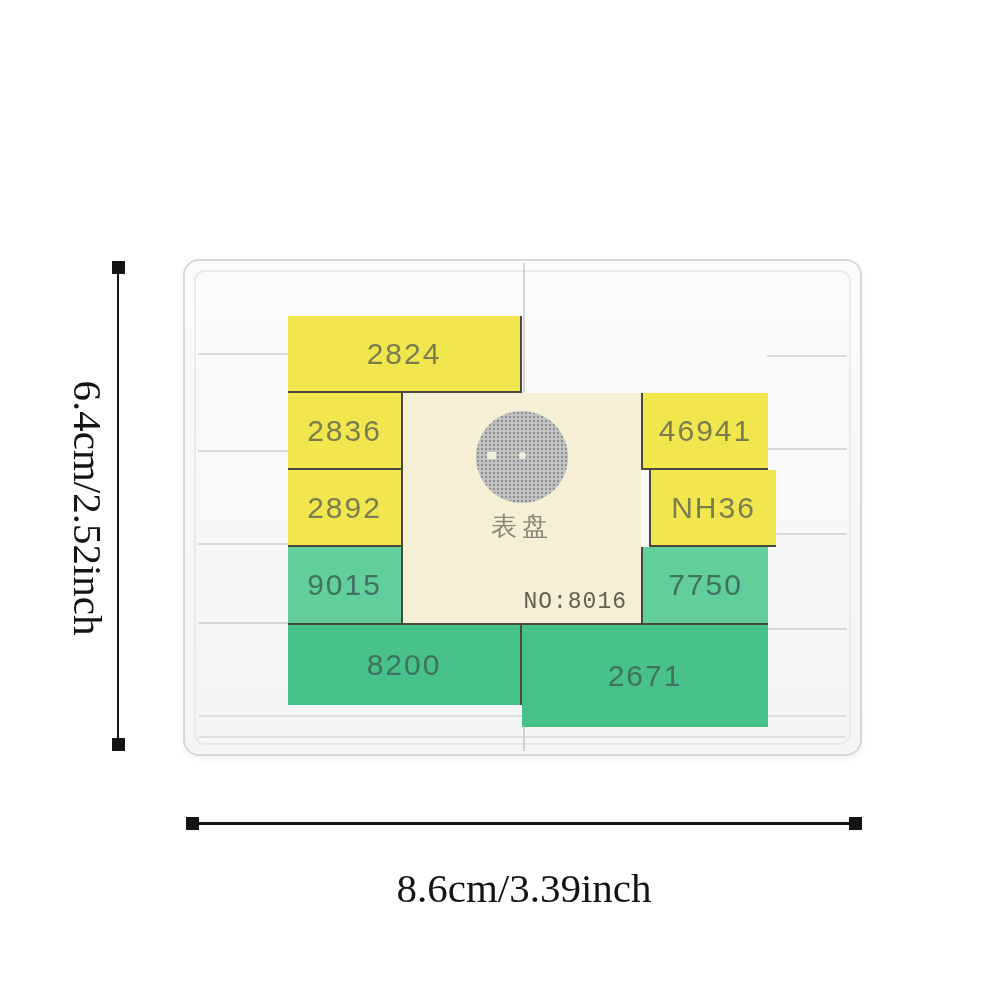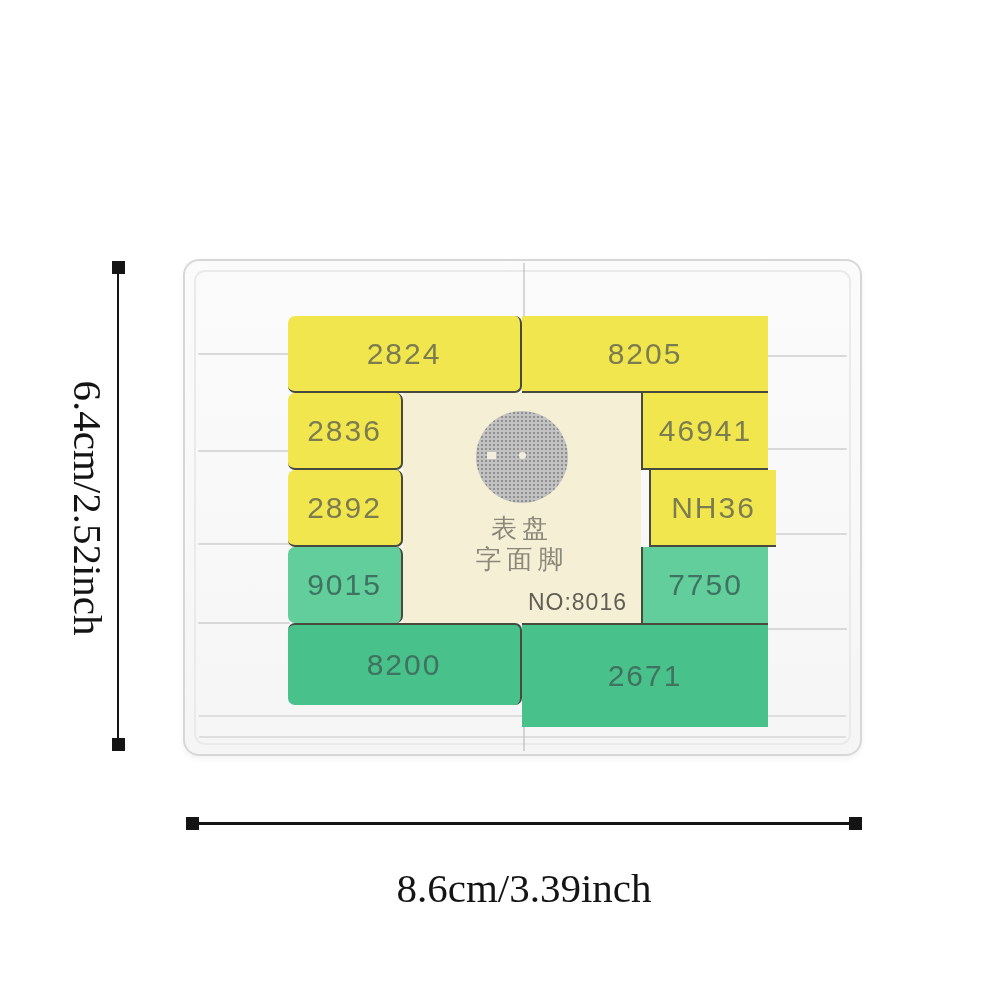--- a/index.html
+++ b/index.html
@@ -21,38 +21,38 @@
   .hinge-dashes{position:absolute;left:357px;top:451px;display:flex;gap:9px;}
   .hinge-dashes i{display:block;width:15px;height:2px;background:rgba(160,160,160,0.55);}
 
   
   .label{position:absolute;left:288px;top:316px;width:480px;height:389px;}
   .cell{position:absolute;box-sizing:border-box;display:flex;align-items:center;justify-content:center;
         font-size:30px;letter-spacing:2px;}
   .cell.yellow{background:var(--yellow);color:var(--yellow-text);}
   .cell.green-side{background:var(--green-light);color:var(--green-text);}
   .cell.green-bottom{background:var(--green);color:var(--green-text);}
-  .bR{border-right:2px solid var(--grid);border-radius:7px;}
+  .bR{border-right:2px solid var(--grid);}
   .bL{border-left:2px solid var(--grid);}
   .bB{border-bottom:2px solid var(--grid);}
   .bT{border-top:2px solid var(--grid);}
 
   .c-2824 {left:0;    top:0;    width:234px;height:77px;}
   .c-8205 {left:234px;top:0;    width:246px;height:77px;}
   .c-2836 {left:0;    top:77px; width:115px;height:77px;}
   .c-46941{left:353px;top:77px; width:127px;height:77px;}
   .c-2892 {left:0;    top:154px;width:115px;height:77px;}
   .c-nh36 {left:353px;top:154px;width:127px;height:77px;margin-left:8px;}
   .c-9015 {left:0;    top:231px;width:115px;height:76px;}
   .c-7750 {left:353px;top:231px;width:127px;height:76px;}
   .c-8200 {left:0;    top:307px;width:234px;height:82px;}
   .c-2671 {left:234px;top:307px;width:246px;height:104px;}
 
   
-  .panel{position:absolute;left:115px;top:77px;width:238px;height:230px;background:var(--panel);}
+  .panel{position:absolute;left:115px;top:77px;width:238px;height:230px;background:var(--panel);font-family:Liberation Mono, monospace;}
   .dial-circle{position:absolute;left:73px;top:18px;width:92px;height:92px;border-radius:50%;
                background-color:#c2c2c2;
                background-image:radial-gradient(circle,#909090 1px,rgba(0,0,0,0) 1.3px);
                background-size:4px 4px;}
   .feet-square{position:absolute;left:11px;top:41px;width:9px;height:7px;background:#f2eedd;}
   .feet-dot{position:absolute;left:43px;top:41px;width:7px;height:7px;border-radius:50%;background:#f2eedd;}
   .panel-title{position:absolute;left:0;top:120px;width:100%;text-align:center;
                color:var(--cjk-text);font-size:26px;line-height:31px;letter-spacing:5px;}
   .panel-no{position:absolute;right:14px;top:196px;color:var(--no-text);
             font-size:23px;font-weight:500;letter-spacing:1px;text-align:center;}
@@ -93,38 +93,36 @@
       <i></i>
         <i></i>
         <i></i>
         <i></i>
         <i></i>
     </div>
   </div>
 
   <div class="label">
     <div class="cell yellow c-2824 bB bR">2824</div>
-    <div class="cell yellow c-8205 bB">8205</div>
     <div class="cell yellow c-2836 bR bB">2836</div>
     <div class="cell yellow c-46941 bL bB">46941</div>
     <div class="cell yellow c-2892 bR bB">2892</div>
     <div class="cell yellow c-nh36 bL bB">NH36</div>
     <div class="cell green-side c-9015 bR">9015</div>
     <div class="cell green-side c-7750 bL">7750</div>
     <div class="cell green-bottom c-8200 bT bR">8200</div>
     <div class="cell green-bottom c-2671 bT">2671</div>
 
     <div class="panel">
       <div class="dial-circle">
         <span class="feet-square"></span>
         <span class="feet-dot"></span>
       </div>
       <div class="panel-title">
         <div>表盘</div>
-        <div>字面脚</div>
       </div>
       <div class="panel-no">NO:8016</div>
     </div>
   </div>
 
   <div class="dim dim-v-line"></div>
   <div class="dim cap v-top"></div>
   <div class="dim cap v-bot"></div>
   <div class="dim-v-anchor">
     <span class="dim-label">6.4cm/2.52inch</span>

